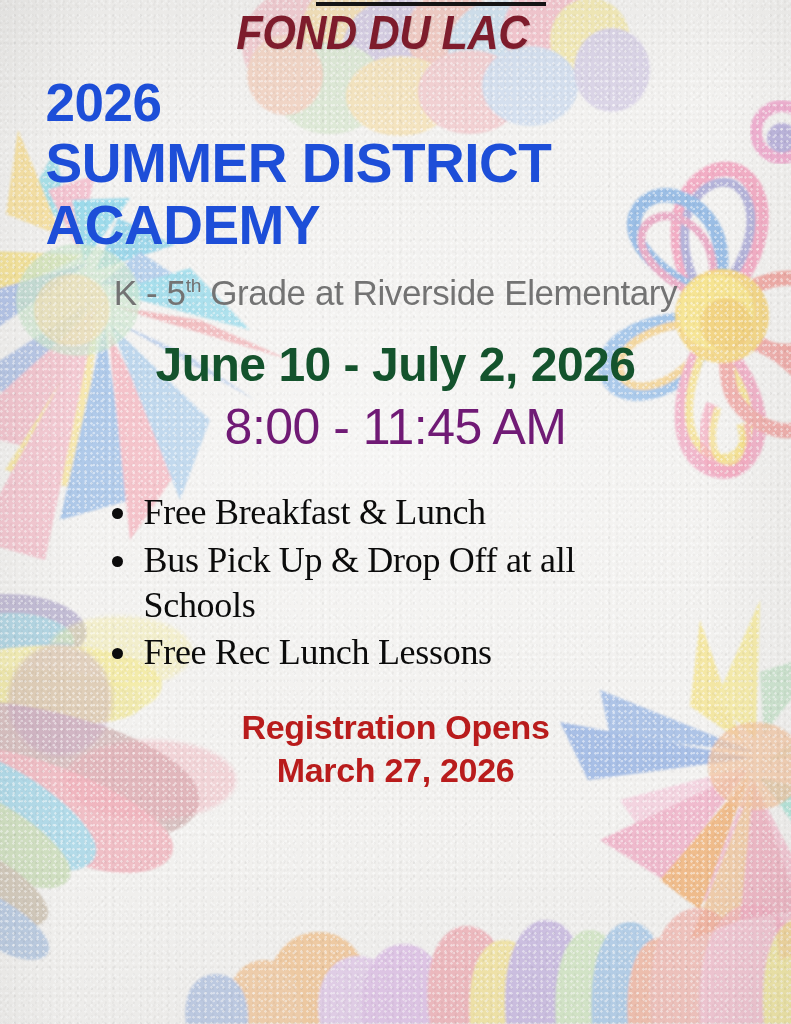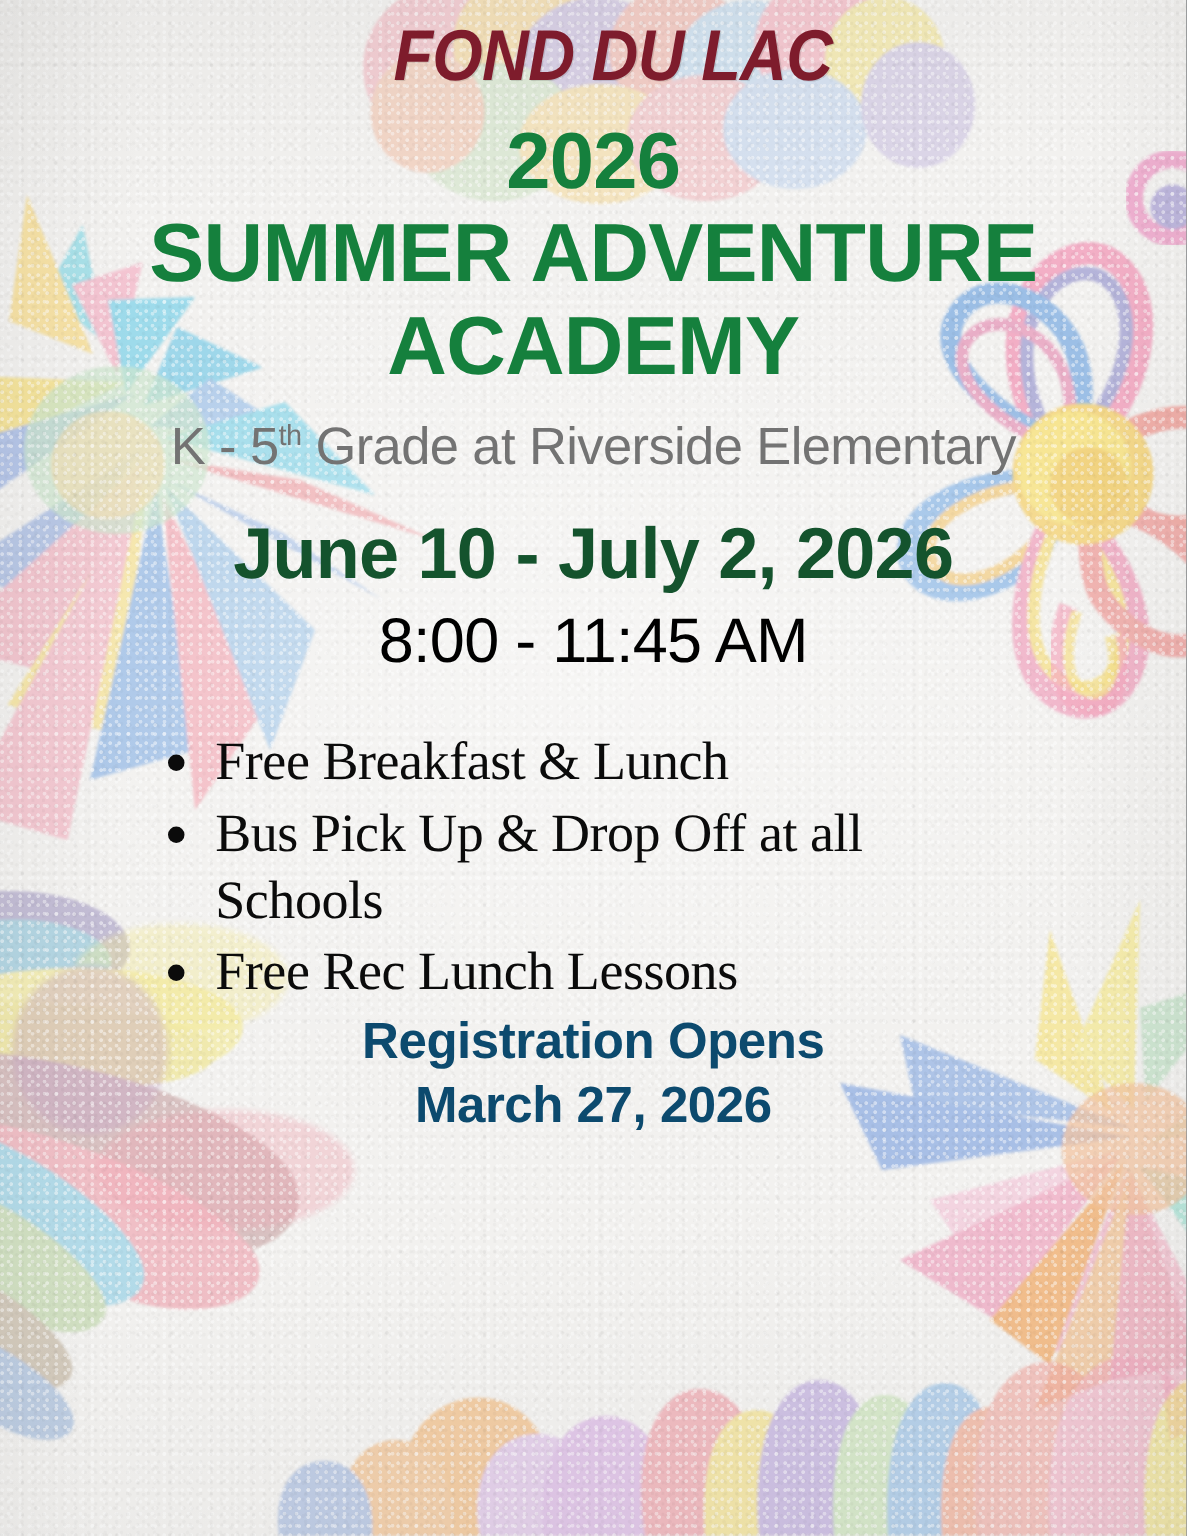--- a/index.html
+++ b/index.html
@@ -61,24 +61,24 @@
     z-index: 4;
     width: 791px;
     height: 1024px;
     display: flex;
     flex-direction: column;
     align-items: center;
   }
 
   
   .logo {
-    margin-top: 14px;
+    margin-top: 2px;
     width: 300px;
     display: flex;
-    flex-direction: row;
+    flex-direction: column;
     align-items: flex-end;
   }
   .logo-rule-top {
     width: 230px;
     height: 4px;
     background: #141414;
     margin-bottom: 3px;
   }
   .logo-word {
     font-family: "Liberation Sans Narrow", "Liberation Sans", sans-serif;
@@ -110,23 +110,23 @@
     font-size: 17px;
     letter-spacing: 0.5px;
     color: #141414;
     transform: scaleX(0.92);
     white-space: nowrap;
   }
 
   
   .headline {
     margin-top: 18px;
-    text-align: center;
-    font-weight: 700;
-    color: #15803d;
+    text-align: left;
+    font-weight: 700;
+    color: #1d4ed8;
     letter-spacing: -0.5px;
   }
   .headline .year {
     display: block;
     font-size: 53px;
     line-height: 1.08;
   }
   .headline .title {
     display: block;
     font-size: 55px;
@@ -155,24 +155,24 @@
     font-size: 48px;
     font-weight: 700;
     letter-spacing: -0.5px;
     color: #14532d;
     text-align: center;
     white-space: nowrap;
   }
 
   .time-line {
     margin-top: 6px;
-    font-size: 42px;
+    font-size: 50px;
     font-weight: 400;
     letter-spacing: -0.5px;
-    color: #000000;
+    color: #701a75;
     text-align: center;
     white-space: nowrap;
   }
 
   .features {
     margin: 34px 0 0 0;
     padding: 0;
     list-style: none;
     width: 600px;
     font-family: Liberation Serif, serif;
@@ -192,26 +192,27 @@
     position: absolute;
     left: 16px;
     top: 18px;
     width: 11px;
     height: 11px;
     border-radius: 50%;
     background: #0b0b0b;
   }
 
   .registration {
+    margin-top: 28px;
     text-align: center;
     font-weight: 700;
     font-size: 34px;
     line-height: 1.28;
     letter-spacing: -0.3px;
-    color: #0c4a6e;
+    color: #b91c1c;
   }
   .registration span { display: block; }
 </style>
 </head>
 <body>
 
 <div class="poster">
 
   <div class="art-layer">
     <svg viewBox="0 0 791 1024" xmlns="http://www.w3.org/2000/svg" aria-hidden="true">
@@ -361,21 +362,21 @@
 
   <div class="content">
 
     <div class="logo">
       <div class="logo-rule-top"></div>
       <div class="logo-word">FOND DU LAC</div>
     </div>
 
     <div class="headline">
       <span class="year">2026</span>
-      <span class="title">SUMMER ADVENTURE ACADEMY</span>
+      <span class="title">SUMMER DISTRICT ACADEMY</span>
     </div>
 
     <div class="grade-line"><span>K - 5</span><sup>th</sup><span> Grade at Riverside Elementary</span></div>
 
     <div class="date-line">June 10 - July 2, 2026</div>
     <div class="time-line">8:00 - 11:45 AM</div>
 
     <ul class="features">
       <li class="feature-item">Free Breakfast &amp; Lunch</li>
       <li class="feature-item">Bus Pick Up &amp; Drop Off at all Schools</li>

